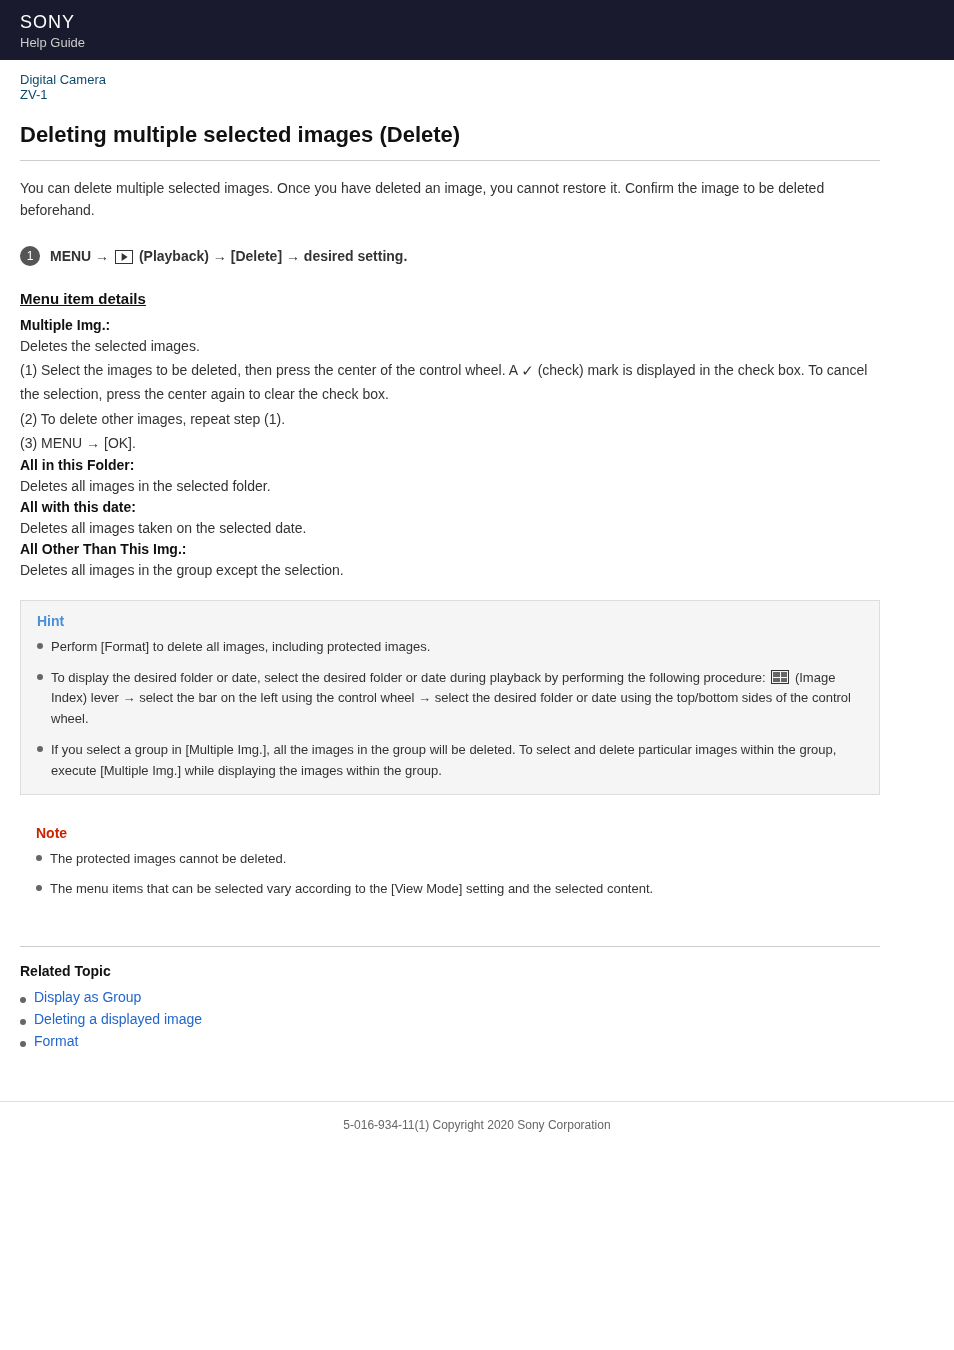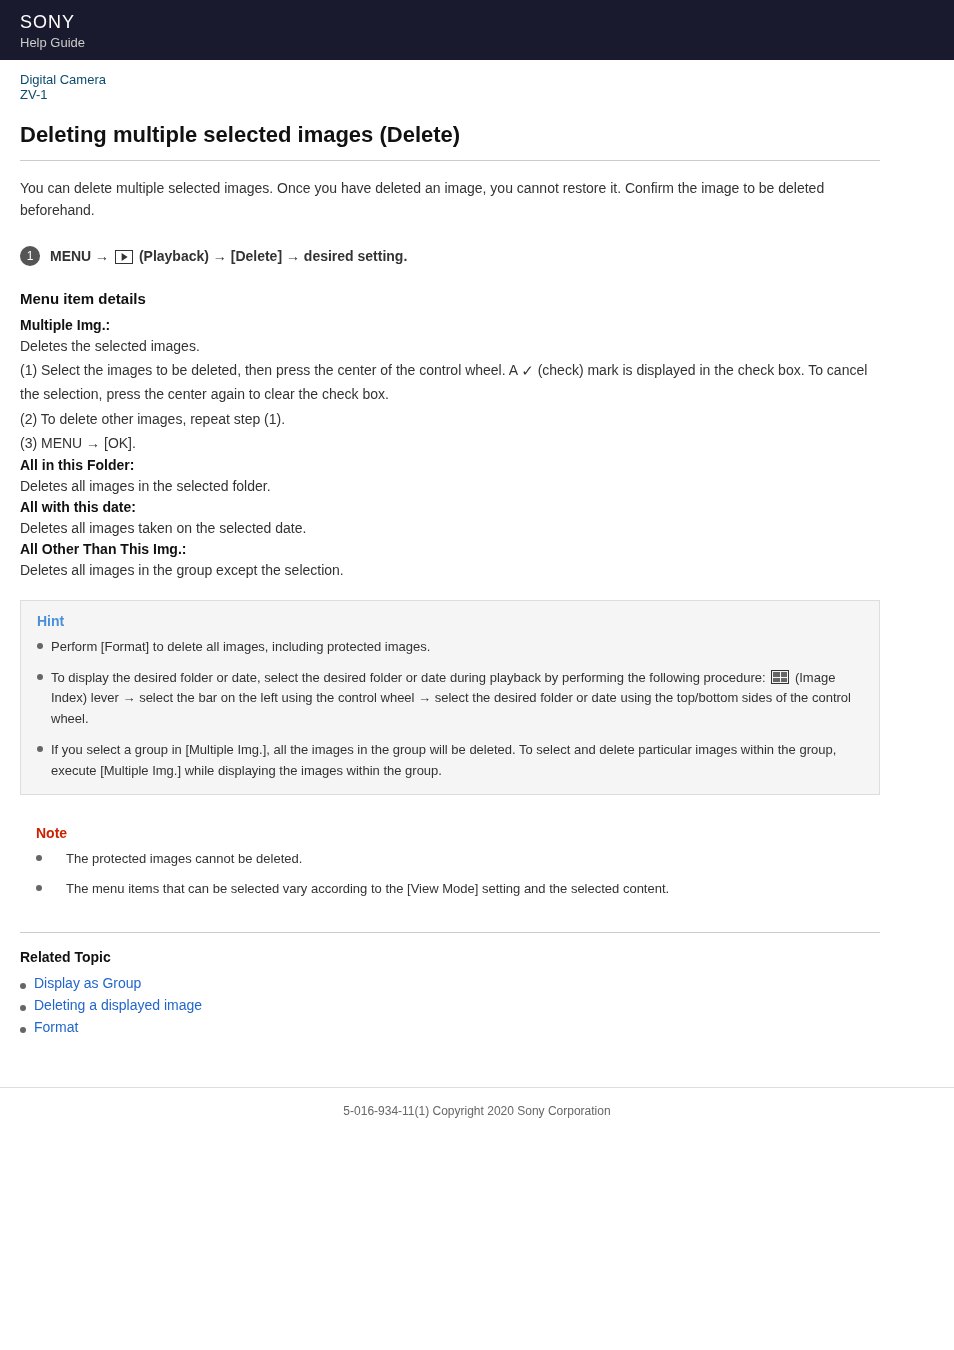--- a/index.html
+++ b/index.html
@@ -108,20 +108,21 @@
       border-left: 6px solid #333;
     }
 
     
     h2.section-title {
       font-size: 15px;
       font-weight: bold;
       color: #111;
       margin-bottom: 10px;
       margin-top: 4px;
+      text-decoration: underline;
     }
 
     .menu-item-heading {
       font-size: 14px;
       font-weight: bold;
       color: #111;
       margin-bottom: 2px;
       margin-top: 10px;
     }
     .menu-item-heading:first-child {
@@ -192,35 +193,35 @@
       font-weight: bold;
       margin-bottom: 8px;
     }
     .note-list {
       list-style: none;
       padding: 0;
     }
     .note-list li {
       display: flex;
       align-items: flex-start;
-      gap: 24px;
+      gap: 8px;
       margin-bottom: 10px;
       font-size: 13px;
       line-height: 1.6;
       color: #333;
     }
     .note-list li:last-child {
       margin-bottom: 0;
     }
 
     
     .related-topic {
       border-top: 1px solid #ccc;
       padding: 16px 0 16px 0;
-      margin-top: 20px;
+      margin-top: 34px;
     }
     .related-title {
       font-size: 14px;
       font-weight: bold;
       color: #111;
       margin-bottom: 10px;
     }
     .related-list {
       list-style: none;
       padding: 0;

